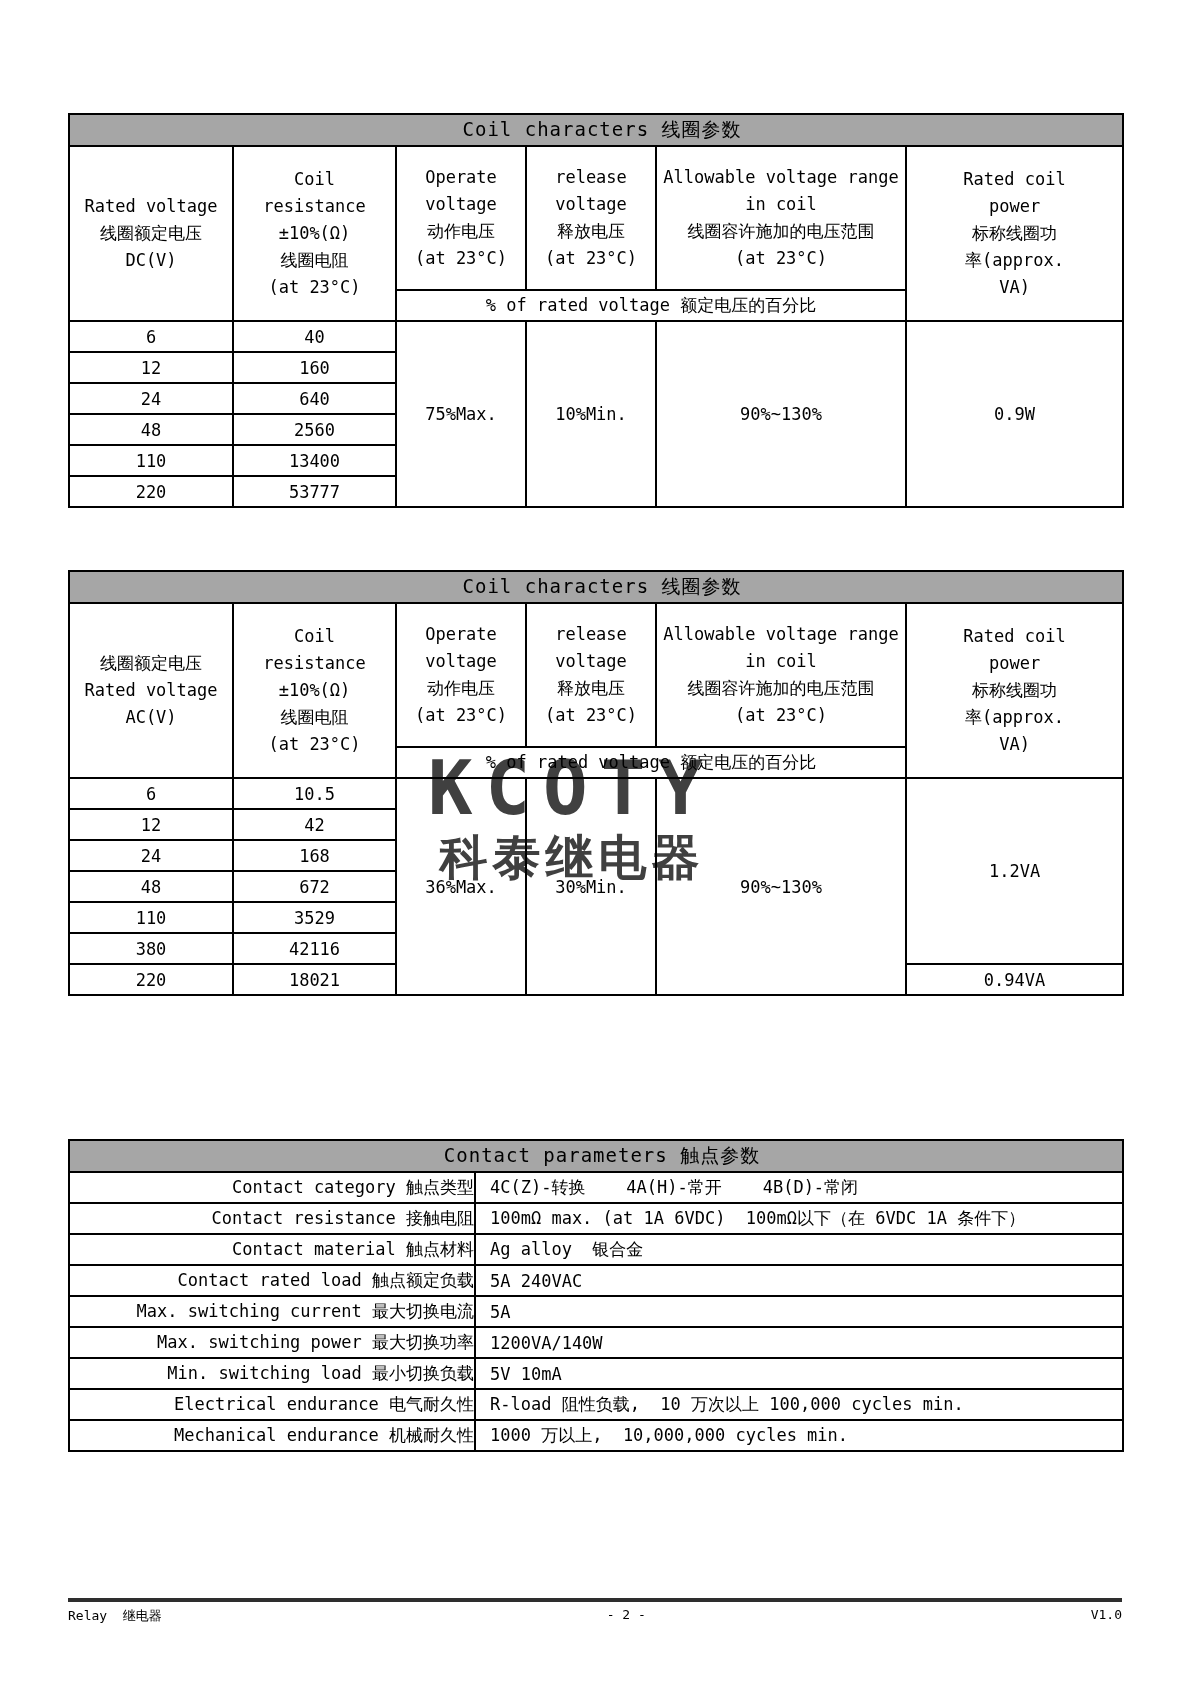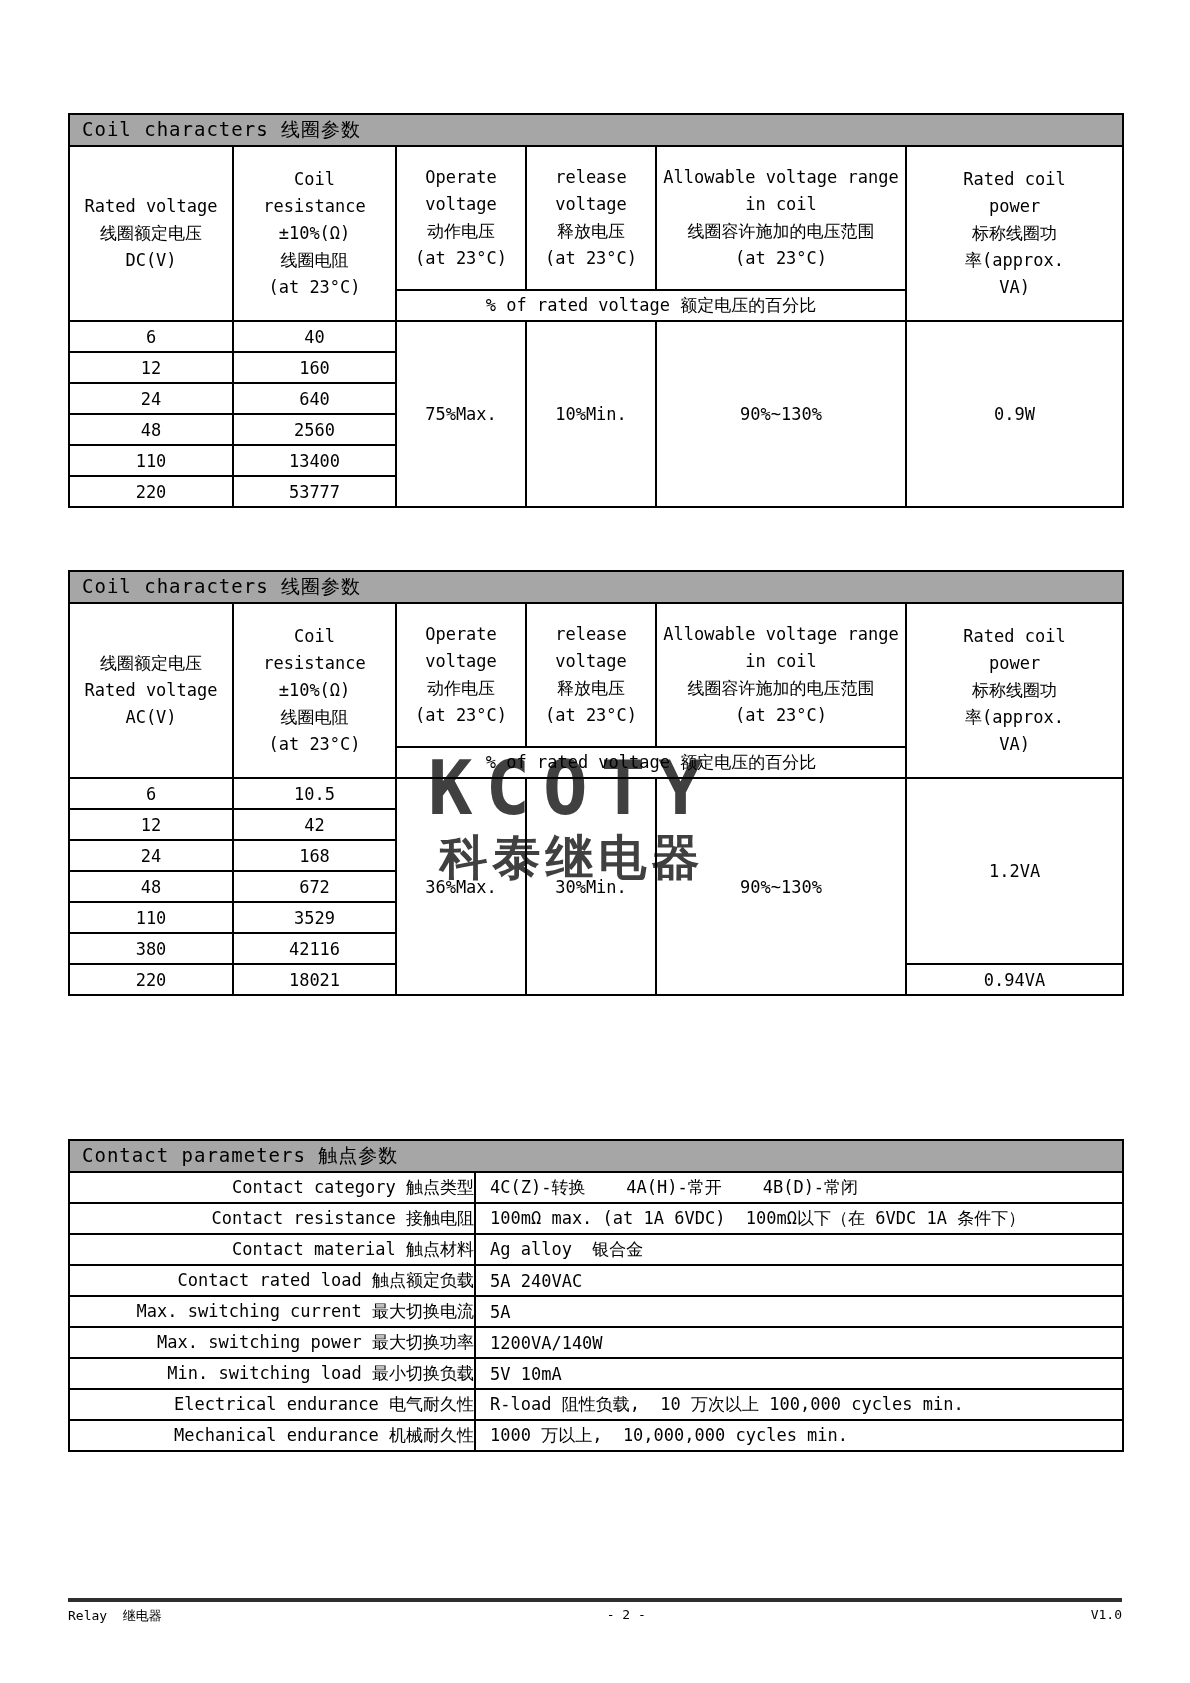--- a/index.html
+++ b/index.html
@@ -10,21 +10,21 @@
   }
   
   .watermark{position:absolute;left:428px;top:752px;z-index:0;color:#404040;font-weight:bold;text-align:center;}
   .wm1{font-size:74px;line-height:72px;letter-spacing:13px;}
   .wm2{font-size:48px;line-height:66px;letter-spacing:5px;}
 
   table{border-collapse:collapse;table-layout:fixed;position:absolute;left:68px;z-index:1;background:transparent;}
   td{border:2px solid #000;text-align:center;vertical-align:middle;font-size:17px;padding:0;background:transparent;}
 
   tr.titlebar td{
-    background:#a6a6a6;text-align:left;font-size:19px;letter-spacing:1px;
+    background:#a6a6a6;text-align:center;font-size:19px;letter-spacing:1px;
     padding:2px 0 2px 12px;height:24px;font-weight:normal;
   }
   .t1{top:113px;width:1054px;}
   .t2{top:570px;width:1054px;}
   .t3{top:1139px;width:1054px;}
 
   tr.hdr td{height:142px;line-height:27px;}
   tr.subhdr td{height:29px;}
   tr.brow td{height:29px;}
 

